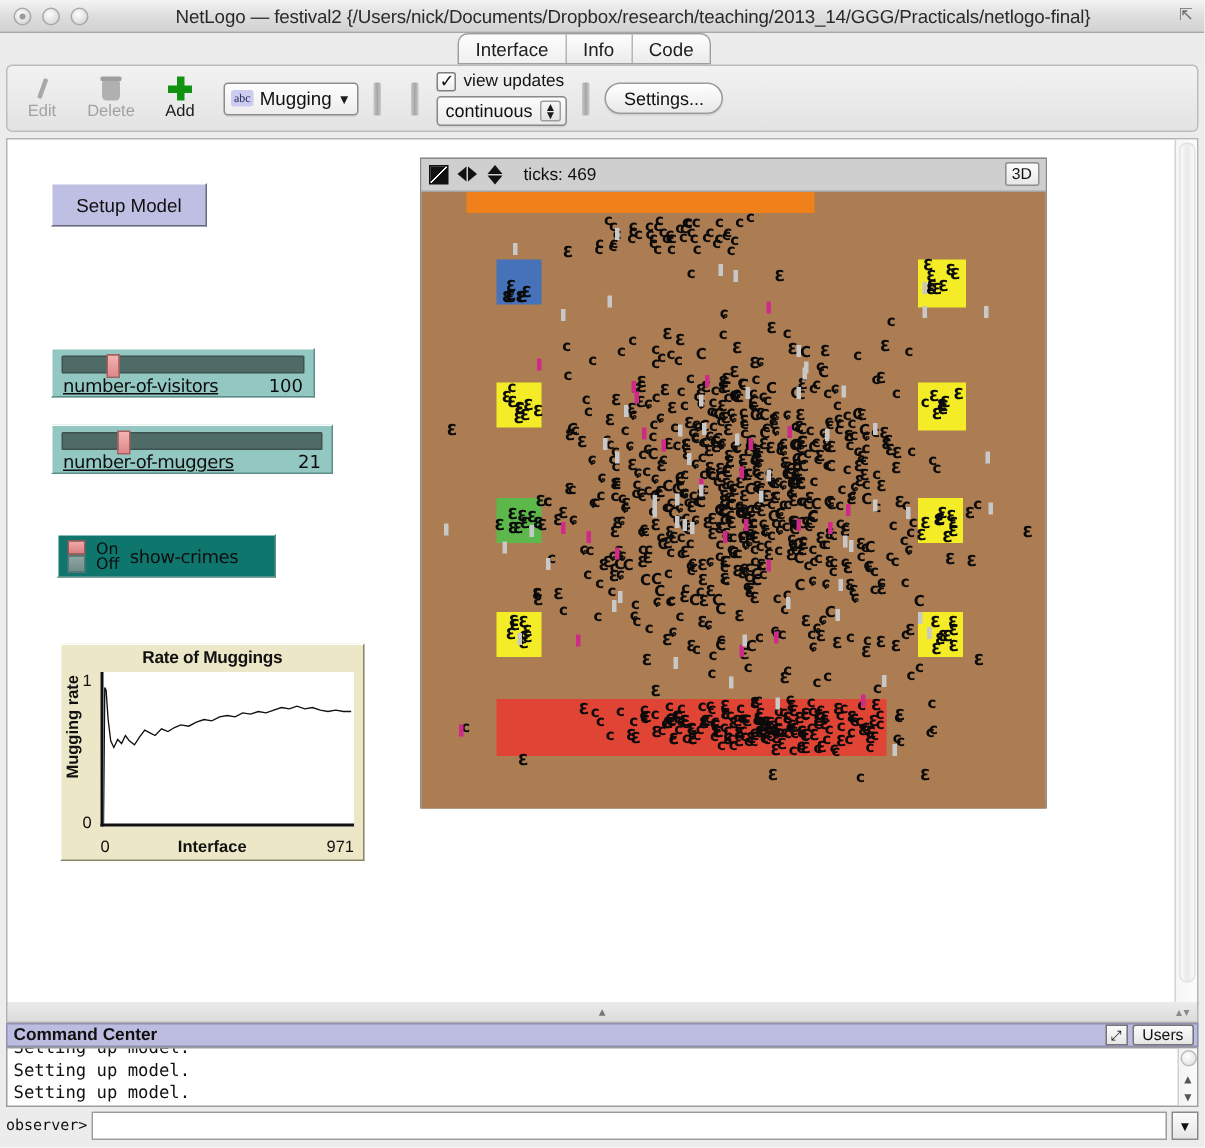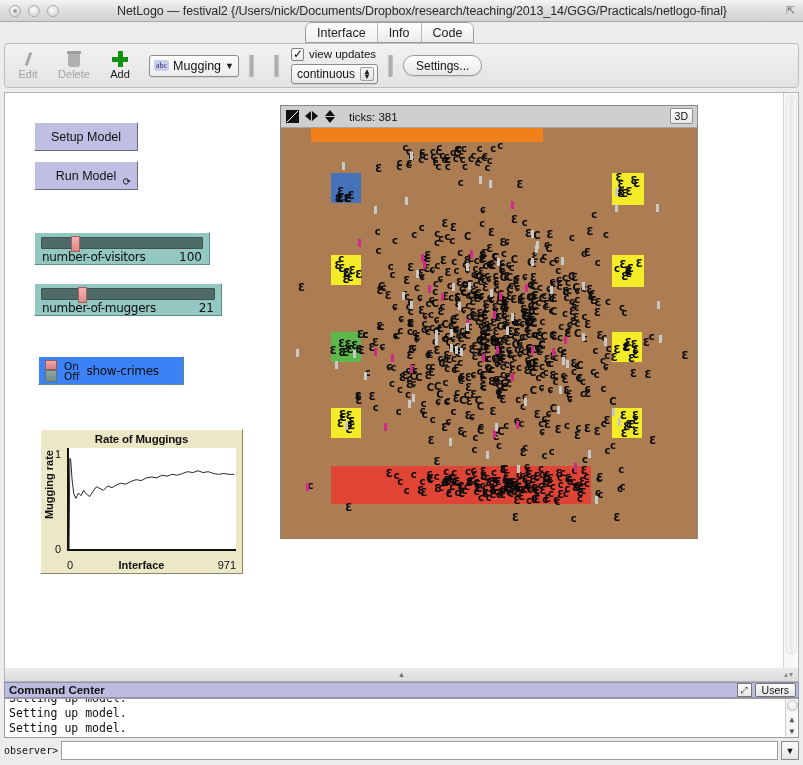--- a/index.html
+++ b/index.html
@@ -225,25 +225,25 @@
   .sl-thumb {
     position:absolute; top:-2px; width:9px; height:16px;
     background:linear-gradient(to bottom,#f2b3b3,#dd8888);
     border:1px solid #a85d5d;
   }
   .sl-foot {
     display:flex; justify-content:space-between; align-items:baseline;
     font-size:12px; color:#0d0d0d; margin-top:1px; padding:0 3px;
     font-family:"DejaVu Sans", sans-serif;
   }
-  .sl-foot .nm { letter-spacing:-0.3px; }
+  .sl-foot .nm { letter-spacing:-0.3px;text-decoration:underline; }
 
   .nl-switch {
     position:absolute;
-    background:#3b82f6;
+    background:#0f766e;
     border:1px solid #5e8d87;
     border-top:1px solid #ffffff; border-left:1px solid #ffffff;
     display:flex; align-items:center; padding-left:6px; gap:7px;
   }
   .sw-lever { width:12px; height:22px; position:relative; }
   .sw-lever .top {
     position:absolute; left:0; top:0; width:12px; height:10px;
     background:linear-gradient(to bottom,#f3a8a8,#d97f7f);
     border:1px solid #9d5555;
   }
@@ -462,24 +462,20 @@
 
     <div class="settings-btn">Settings...</div>
   </div>
 
   <div class="workarea">
 
     <div class="nl-button" style="left:29px; top:29px; width:104px; height:29px;">
       <span>Setup Model</span>
     </div>
 
-    <div class="nl-button" style="left:29px; top:68px; width:104px; height:29px;">
-      <span>Run Model</span>
-      <span class="forever">⟳</span>
-    </div>
 
     <div class="nl-slider" style="left:29px; top:139px; width:176px; height:33px;">
       <div class="sl-track">
         <div class="sl-thumb" id="thumb-visitors" style="left: 18%;"></div>
       </div>
       <div class="sl-foot">
         <span class="nm">number-of-visitors</span>
         <span class="vl">100</span>
       </div>
     </div>
@@ -519,21 +515,21 @@
       <div class="plot-xmin">0</div>
       <div class="plot-xlab">Interface</div>
       <div class="plot-xmax">971</div>
     </div>
 
     <div class="nl-view" style="left:275px; top:12px; width:418px; height:434px;">
       <div class="view-header">
         <span class="vh-ic ic-diag"></span>
         <span class="vh-ic ic-lr"></span>
         <span class="vh-ic ic-ud"></span>
-        <span class="ticks-text">ticks: 381</span>
+        <span class="ticks-text">ticks: 469</span>
         <span class="btn3d">3D</span>
       </div>
       <div class="view-canvas" id="view-canvas" style="width: 416px; height: 411px; background: rgb(172, 125, 83);">
           <div class="stage" style="left: 30px; top: 0px; width: 232px; height: 14px; background: rgb(240, 129, 26);"></div>
           <div class="stage" style="left: 50px; top: 338px; width: 260px; height: 38px; background: rgb(224, 68, 52);"></div>
           <div class="stage" style="left: 50px; top: 45px; width: 30px; height: 30px; background: rgb(69, 114, 184);"></div>
           <div class="stage" style="left: 50px; top: 127px; width: 30px; height: 30px; background: rgb(243, 236, 39);"></div>
           <div class="stage" style="left: 50px; top: 204px; width: 30px; height: 30px; background: rgb(92, 184, 74);"></div>
           <div class="stage" style="left: 50px; top: 280px; width: 30px; height: 30px; background: rgb(243, 236, 39);"></div>
           <div class="stage" style="left: 331px; top: 45px; width: 32px; height: 32px; background: rgb(243, 236, 39);"></div>

